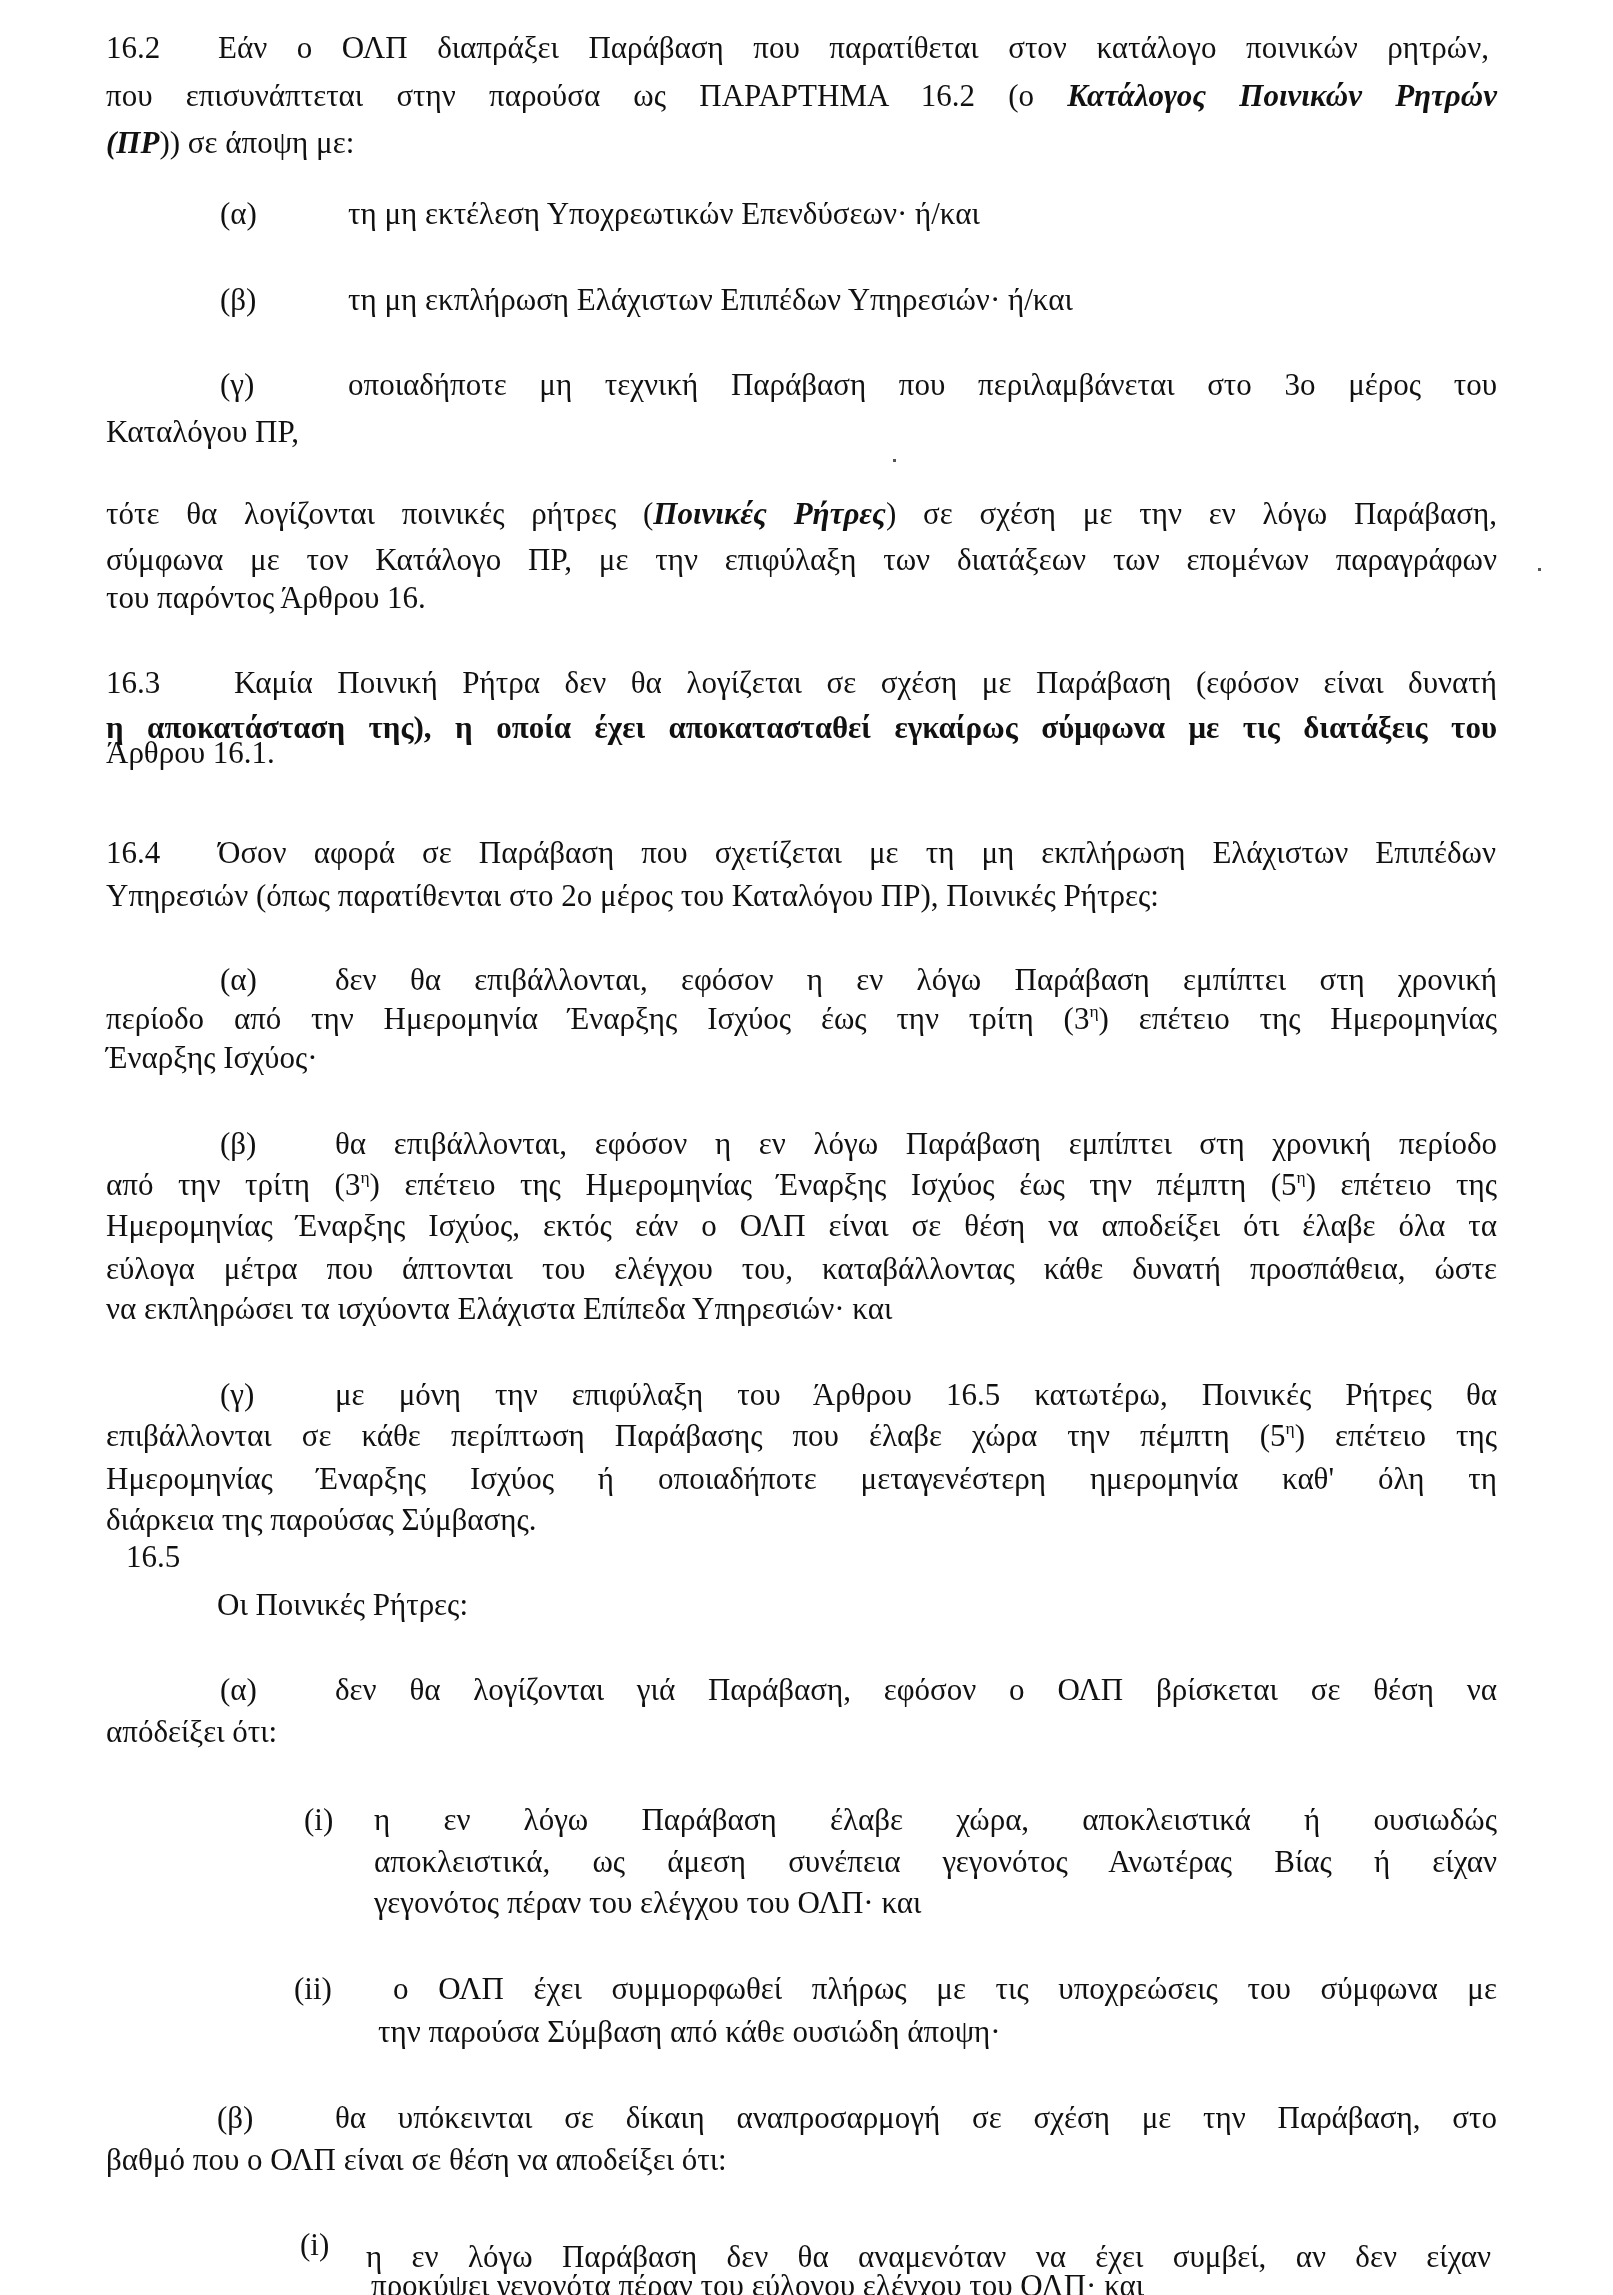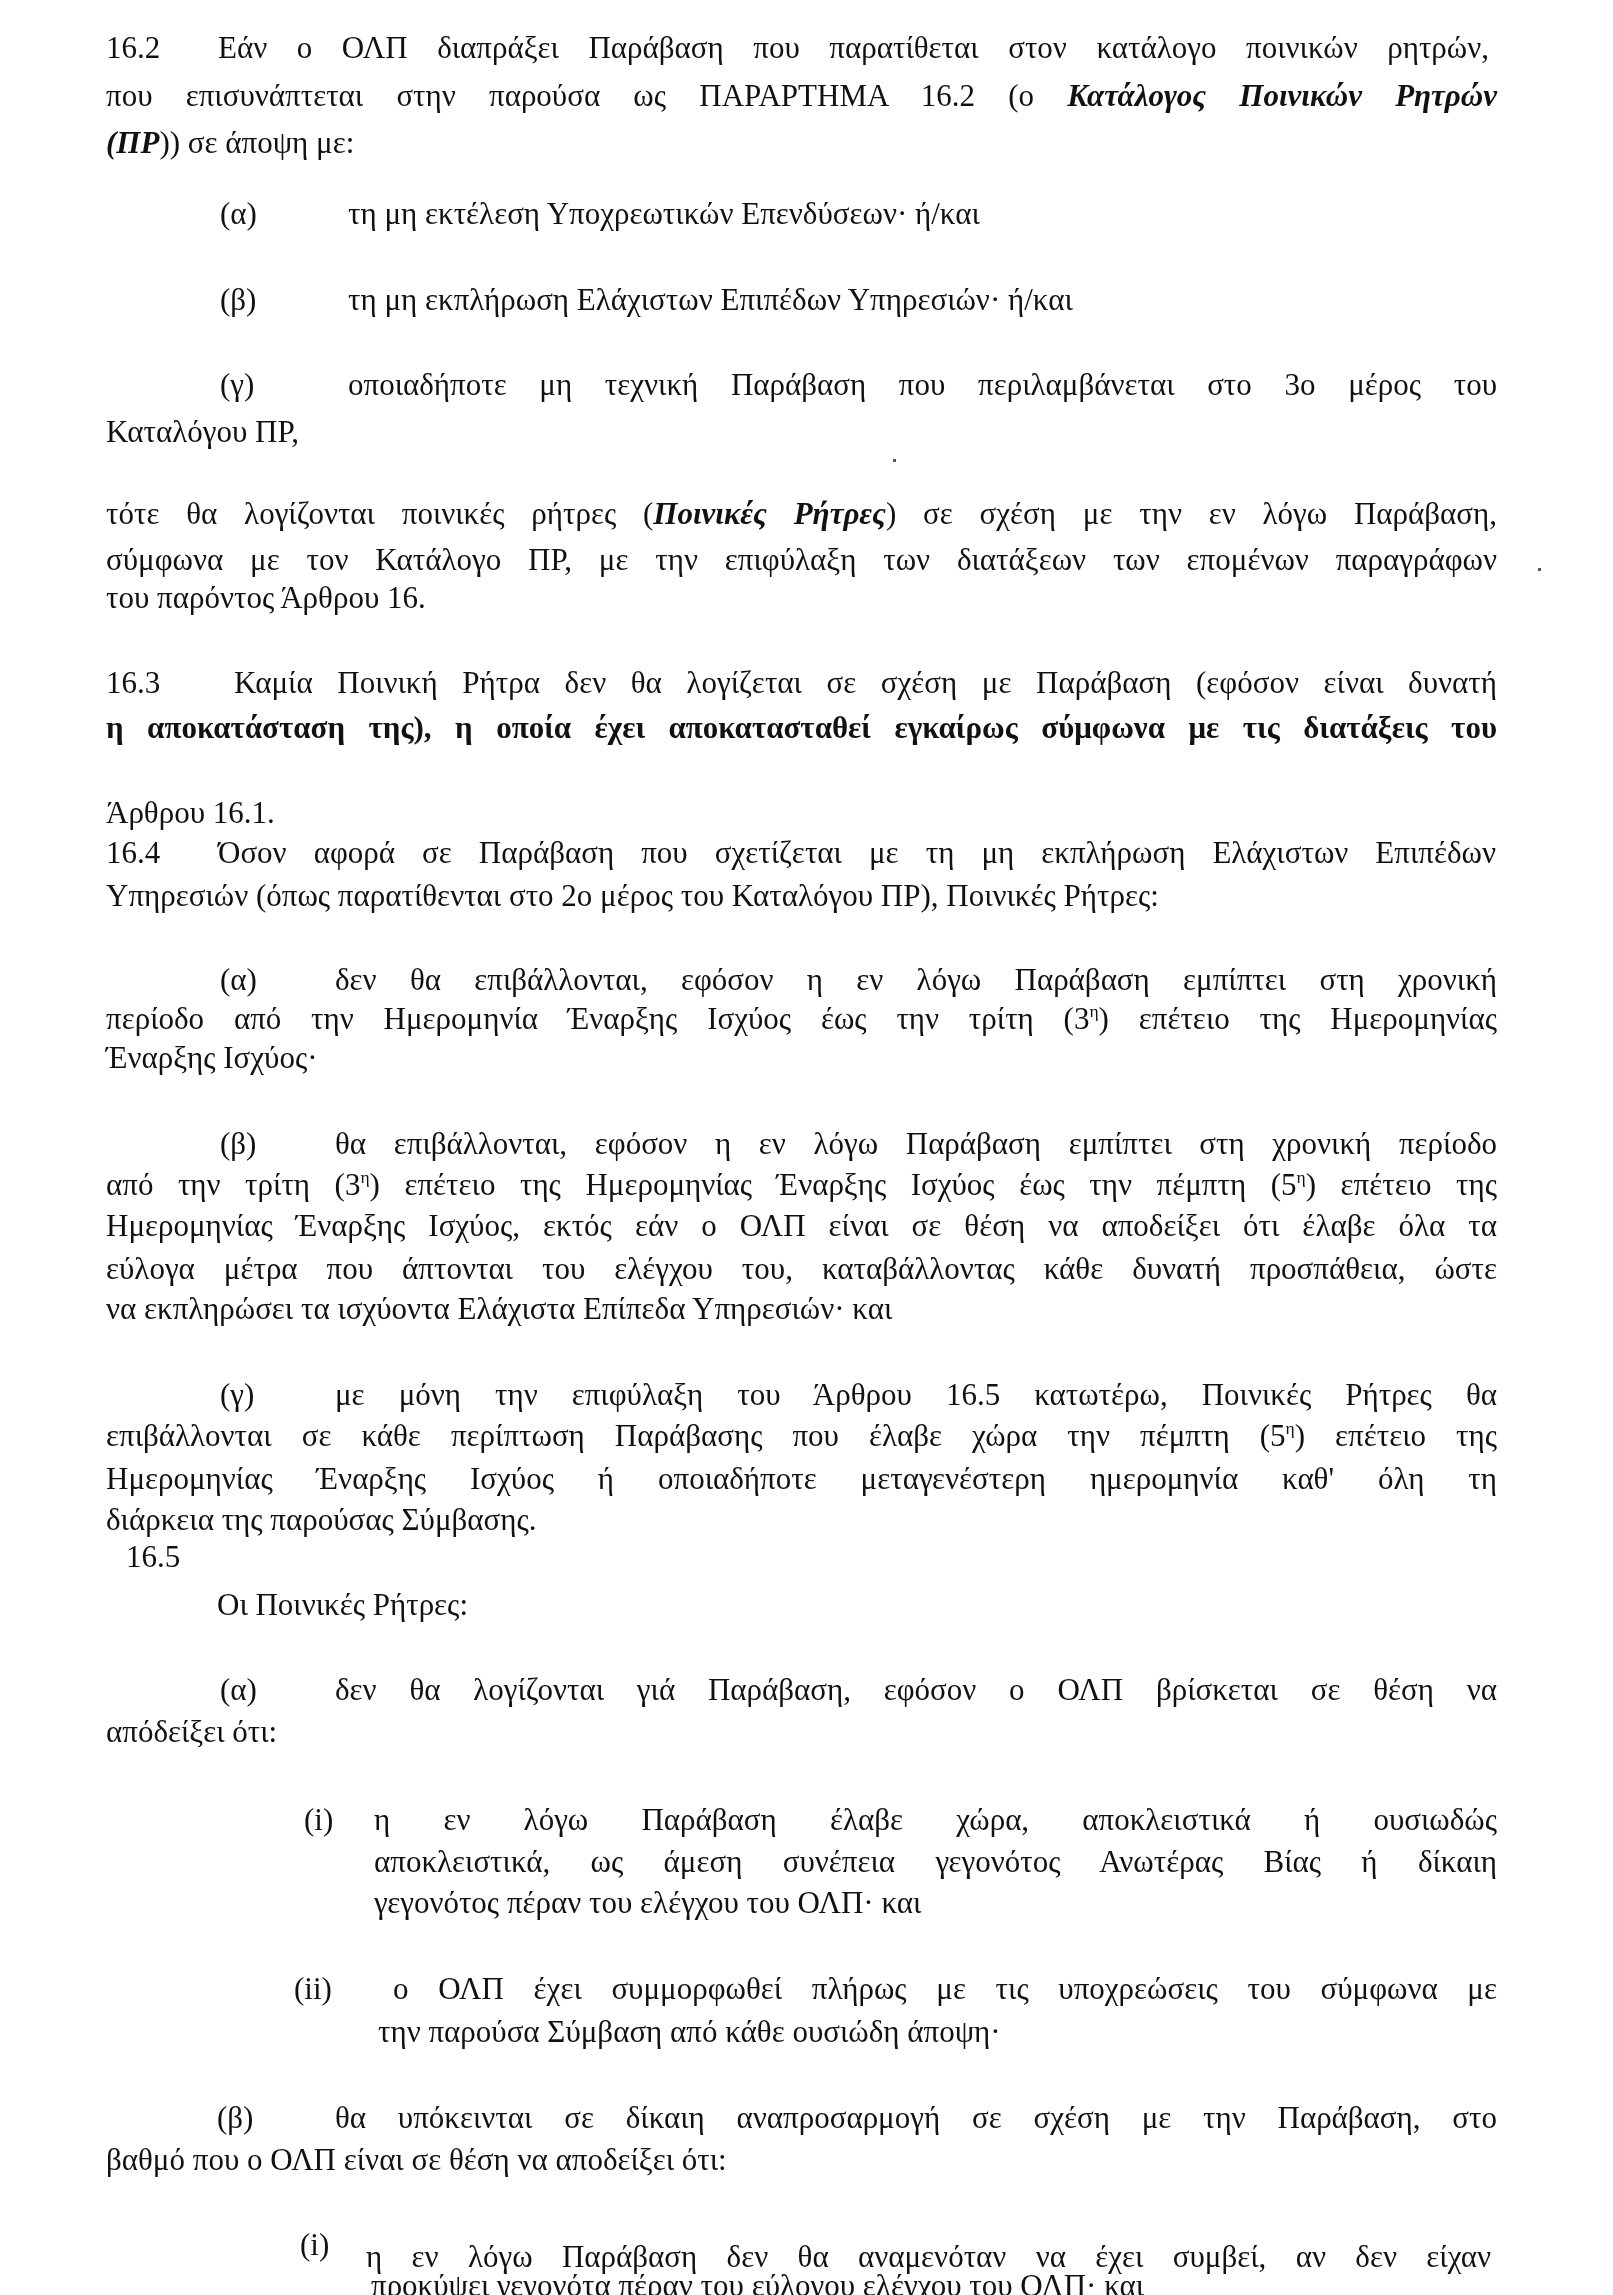--- a/index.html
+++ b/index.html
@@ -29,21 +29,21 @@
 <div class="dot" style="left:893px; top:459px;"></div>
 
 <div class="ln just" style="left:106px; top:489px; width:1391px;"><span>τότε θα λογίζονται ποινικές ρήτρες (</span><span class="bi">Ποινικές Ρήτρες</span><span>) σε σχέση με την εν λόγω Παράβαση,</span></div>
 <div class="ln just" style="left:106px; top:535px; width:1391px;">σύμφωνα με τον Κατάλογο ΠΡ, με την επιφύλαξη των διατάξεων των επομένων παραγράφων</div>
 <div class="ln" style="left:106px; top:573px;">του παρόντος Άρθρου 16.</div>
 <div class="dot" style="left:1538px; top:568px;"></div>
 
 <div class="ln" style="left:106px; top:658px;">16.3</div>
 <div class="ln just" style="left:234px; top:658px; width:1263px;">Καμία Ποινική Ρήτρα δεν θα λογίζεται σε σχέση με Παράβαση (εφόσον είναι δυνατή</div>
 <div class="ln just" style="left:106px; top:703px; width:1391px;font-weight:bold;">η αποκατάσταση της), η οποία έχει αποκατασταθεί εγκαίρως σύμφωνα με τις διατάξεις του</div>
-<div class="ln" style="left:106px; top:788px;">Άρθρου 16.1.</div>
+<div class="ln" style="left:106px; top:728px;">Άρθρου 16.1.</div>
 
 <div class="ln" style="left:106px; top:828px;">16.4</div>
 <div class="ln just" style="left:218px; top:828px; width:1278px;">Όσον αφορά σε Παράβαση που σχετίζεται με τη μη εκπλήρωση Ελάχιστων Επιπέδων</div>
 <div class="ln" style="left:106px; top:871px;">Υπηρεσιών (όπως παρατίθενται στο 2ο μέρος του Καταλόγου ΠΡ), Ποινικές Ρήτρες:</div>
 
 <div class="ln" style="left:220px; top:955px;">(α)</div>
 <div class="ln just" style="left:335px; top:955px; width:1162px;">δεν θα επιβάλλονται, εφόσον η εν λόγω Παράβαση εμπίπτει στη χρονική</div>
 <div class="ln just" style="left:106px; top:994px; width:1391px;"><span>περίοδο από την Ημερομηνία Έναρξης Ισχύος έως την τρίτη (3</span><sup>η</sup><span>) επέτειο της Ημερομηνίας</span></div>
 <div class="ln" style="left:106px; top:1033px;">Έναρξης Ισχύος·</div>
 
@@ -62,21 +62,21 @@
 
 <div class="ln" style="left:106px; top:1532px;margin-left:20px;">16.5</div>
 <div class="ln" style="left:217px; top:1580px;">Οι Ποινικές Ρήτρες:</div>
 
 <div class="ln" style="left:220px; top:1665px;">(α)</div>
 <div class="ln just" style="left:335px; top:1665px; width:1162px;">δεν θα λογίζονται γιά Παράβαση, εφόσον ο ΟΛΠ βρίσκεται σε θέση να</div>
 <div class="ln" style="left:106px; top:1707px;">απόδείξει ότι:</div>
 
 <div class="ln" style="left:304px; top:1795px;">(i)</div>
 <div class="ln just" style="left:374px; top:1795px; width:1123px;">η εν λόγω Παράβαση έλαβε χώρα, αποκλειστικά ή ουσιωδώς</div>
-<div class="ln just" style="left:374px; top:1837px; width:1123px;">αποκλειστικά, ως άμεση συνέπεια γεγονότος Ανωτέρας Βίας ή δίκαιη</div>
+<div class="ln just" style="left:374px; top:1837px; width:1123px;">αποκλειστικά, ως άμεση συνέπεια γεγονότος Ανωτέρας Βίας ή είχαν</div>
 <div class="ln" style="left:374px; top:1878px;">γεγονότος πέραν του ελέγχου του ΟΛΠ· και</div>
 
 <div class="ln" style="left:294px; top:1964px;text-align:right;">(ii)</div>
 <div class="ln just" style="left:393px; top:1964px; width:1104px;">ο ΟΛΠ έχει συμμορφωθεί πλήρως με τις υποχρεώσεις του σύμφωνα με</div>
 <div class="ln" style="left:378px; top:2007px;">την παρούσα Σύμβαση από κάθε ουσιώδη άποψη·</div>
 
 <div class="ln" style="left:217px; top:2093px;">(β)</div>
 <div class="ln just" style="left:335px; top:2093px; width:1162px;">θα υπόκεινται σε δίκαιη αναπροσαρμογή σε σχέση με την Παράβαση, στο</div>
 <div class="ln" style="left:106px; top:2135px;">βαθμό που ο ΟΛΠ είναι σε θέση να αποδείξει ότι:</div>
 

